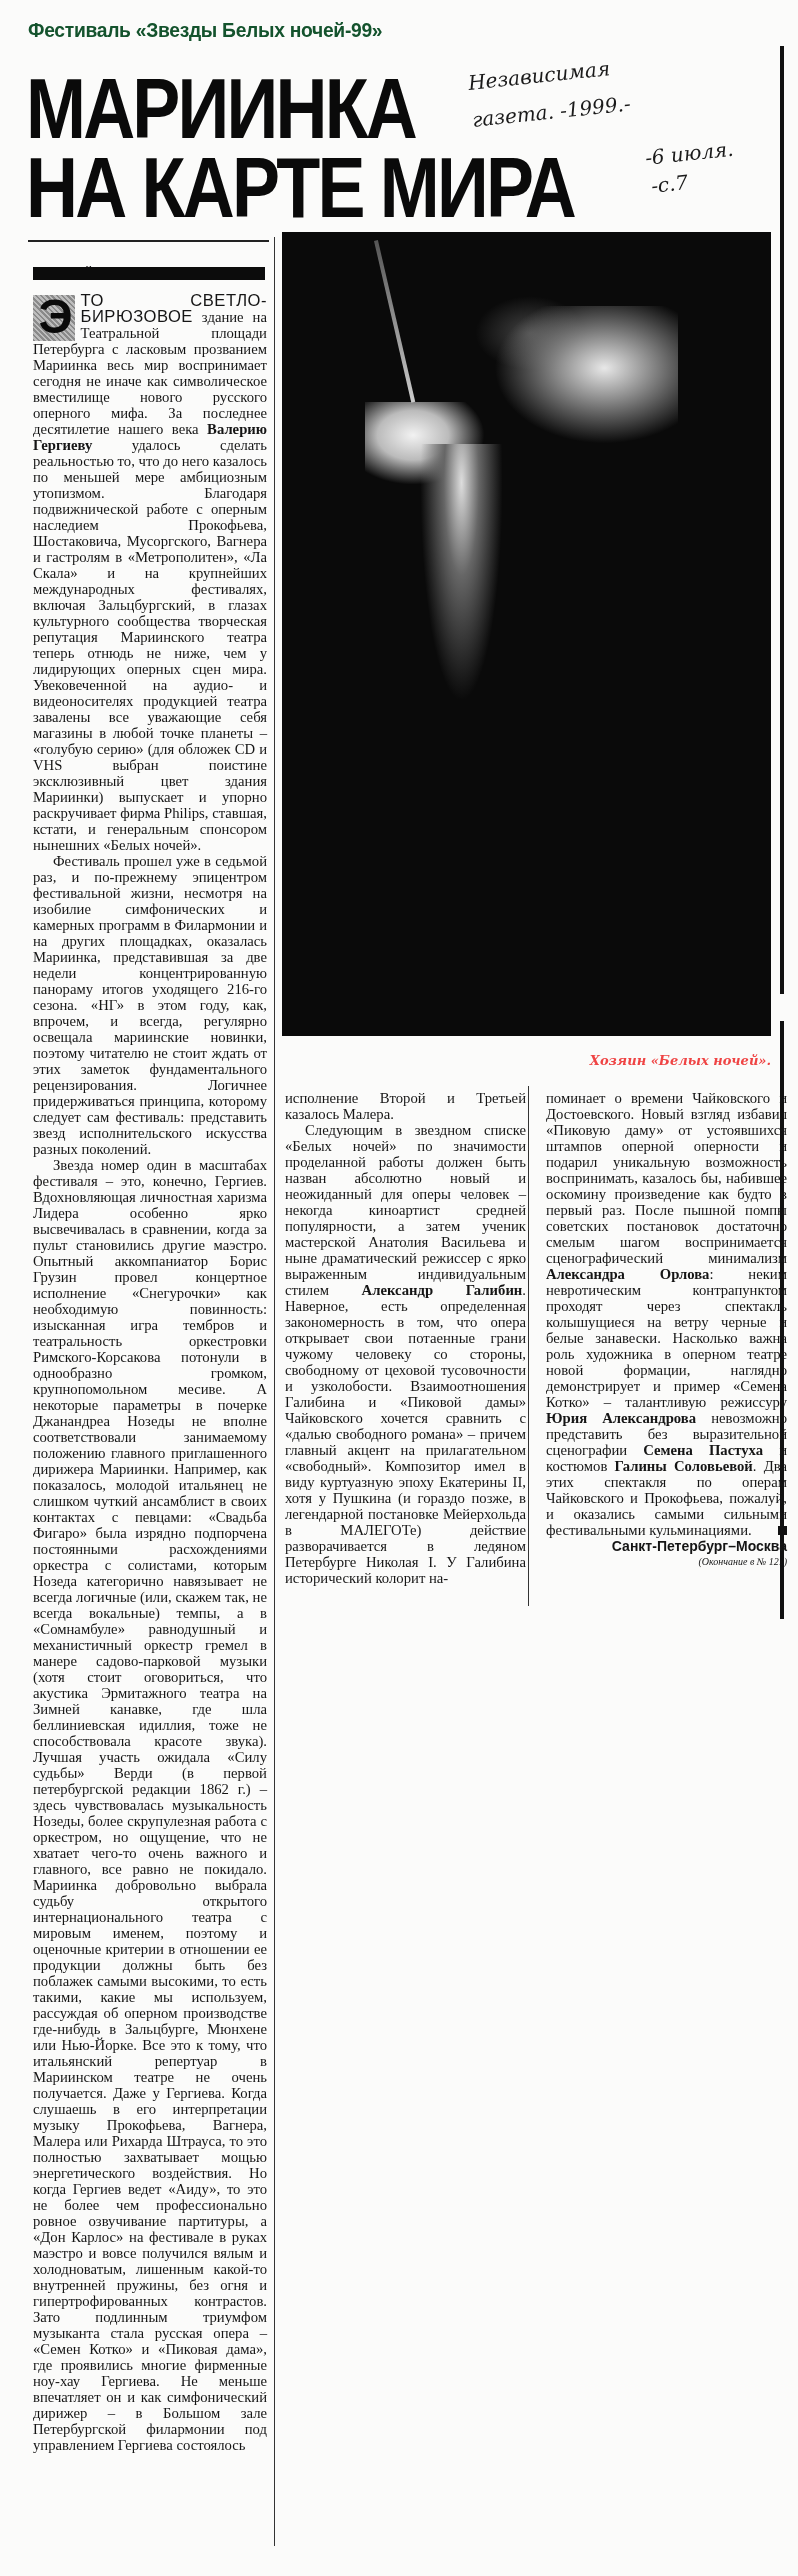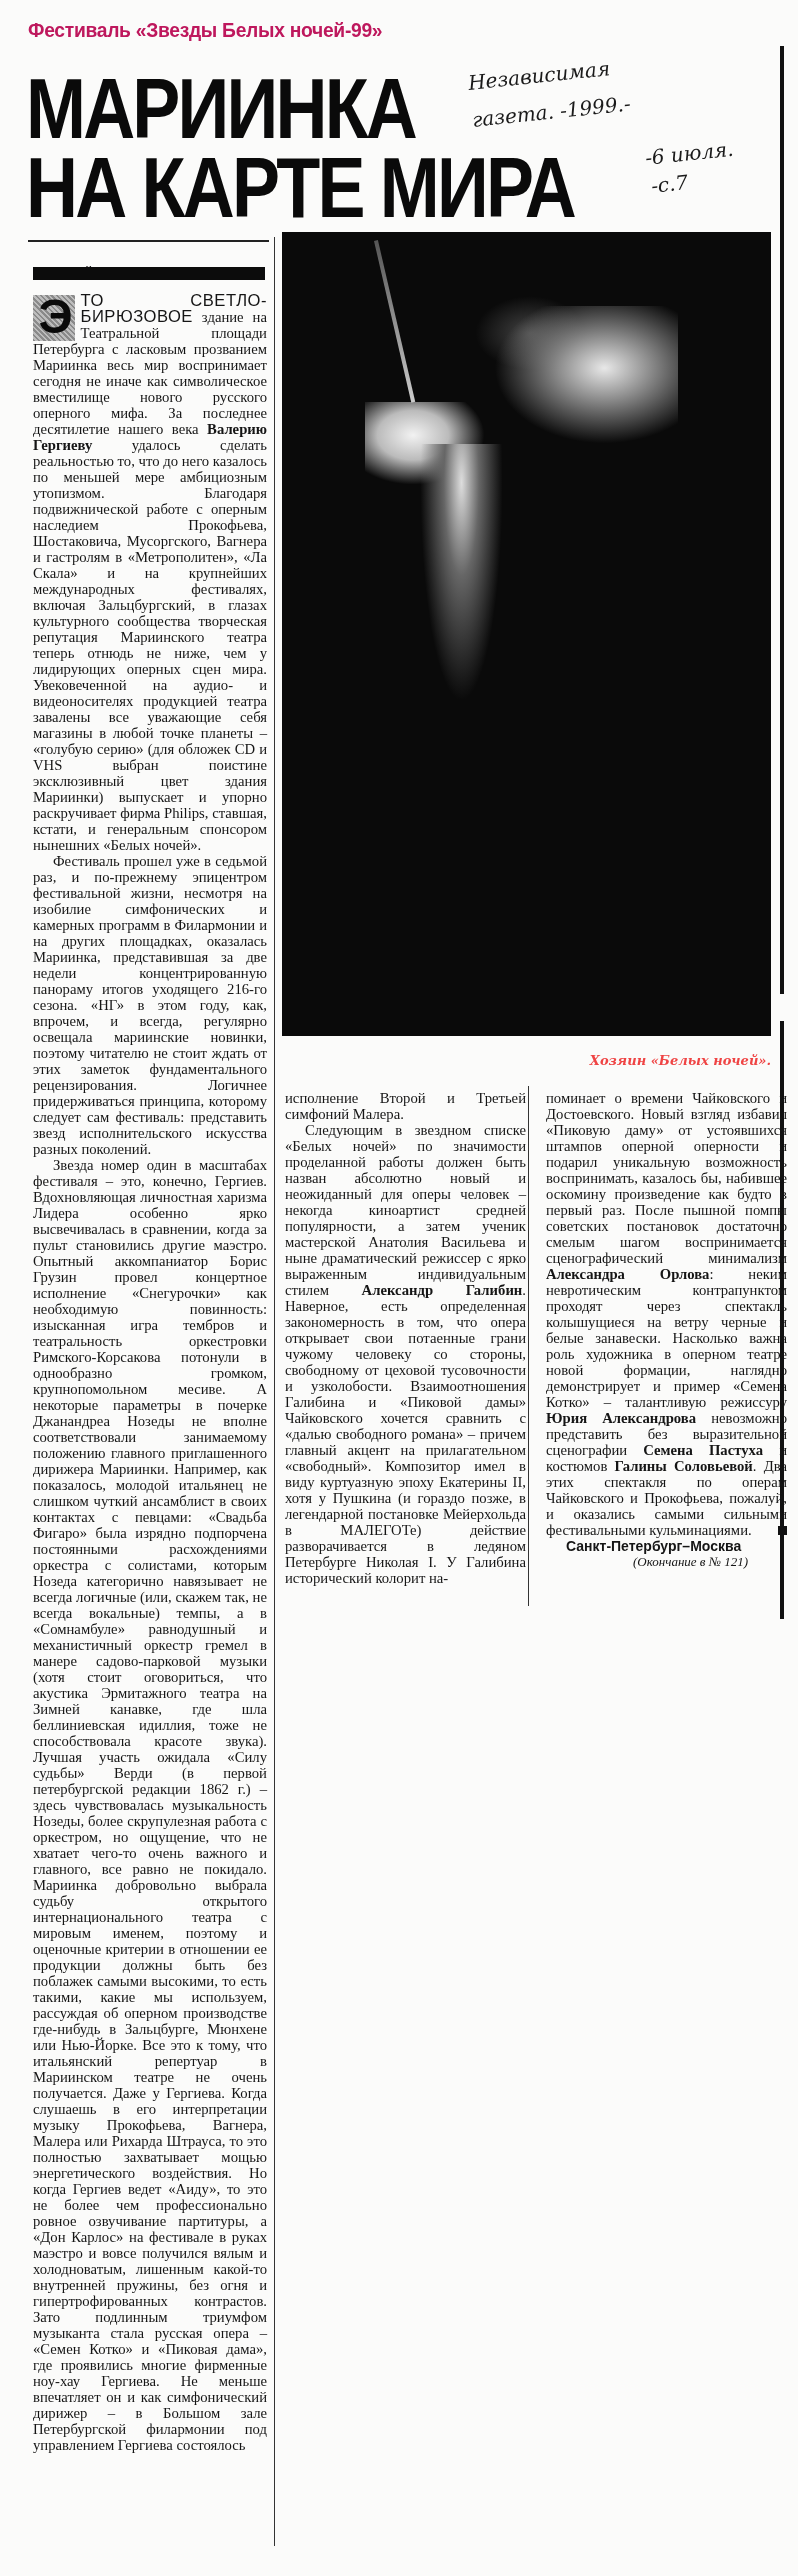--- a/index.html
+++ b/index.html
@@ -13,21 +13,21 @@
     font-family: "Liberation Serif", "DejaVu Serif", serif;
   }
   .abs { position: absolute; }
 
   .kicker {
     left: 28px; top: 20px;
     font-family: "Liberation Sans", "DejaVu Sans", sans-serif;
     font-weight: bold;
     font-size: 19.3px;
     letter-spacing: -0.3px;
-    color: #be185d;
+    color: #14532d;
   }
   .headline {
     left: 26px;
     font-family: "Liberation Sans", "DejaVu Sans", sans-serif;
     font-weight: bold;
     font-size: 72px;
     line-height: 1;
     letter-spacing: -2.8px;
     transform: scaleY(1.18);
     transform-origin: left top;
@@ -142,30 +142,31 @@
   .lead-caps {
     font-family: "Liberation Sans", "DejaVu Sans", sans-serif;
     font-size: 16.6px;
     letter-spacing: 0.5px;
     margin-top: 34px;
   }
   .end-mark {
     display: inline-block; width: 9.2px; height: 9.2px; background: #111; float: right; margin-top: 3.7px;
   }
   .signoff {
+    text-align: right;
     font-family: "Liberation Sans", "DejaVu Sans", sans-serif;
     font-weight: bold;
     font-size: 14px;
     margin-top: 3.7px;
     text-indent: 0;
   }
   .continued {
-    text-align: center;
+    text-align: right;
     font-style: italic;
-    font-size: 13px;
+    font-size: 10px;
     margin-top: 1.8px;
     text-indent: 0;
     padding-left: 28px;
   }
 </style>
 </head>
 <body>
 
 <div class="abs kicker">Фестиваль «Звезды Белых ночей-99»</div>
 <div class="abs headline l1">МАРИИНКА</div>
@@ -199,21 +200,21 @@
   <p class="first">
     <span class="dropcap">
         <span>Э</span>
       </span><span class="lead-caps">ТО СВЕТЛО-БИРЮЗОВОЕ</span><span> здание на Театральной площади Петербурга с ласковым прозванием Мариинка весь мир воспринимает сегодня не иначе как символическое вместилище нового русского оперного мифа. За последнее десятилетие нашего века </span><b>Валерию Гергиеву</b><span> удалось сделать реальностью то, что до него казалось по меньшей мере амбициозным утопизмом. Благодаря подвижнической работе с оперным наследием Прокофьева, Шостаковича, Мусоргского, Вагнера и гастролям в «Метрополитен», «Ла Скала» и на крупнейших международных фестивалях, включая Зальцбургский, в глазах культурного сообщества творческая репутация Мариинского театра теперь отнюдь не ниже, чем у лидирующих оперных сцен мира. Увековеченной на аудио- и видеоносителях продукцией театра завалены все уважающие себя магазины в любой точке планеты – «голубую серию» (для обложек CD и VHS выбран поистине эксклюзивный цвет здания Мариинки) выпускает и упорно раскручивает фирма Philips, ставшая, кстати, и генеральным спонсором нынешних «Белых ночей».</span>
   </p>
   <p>Фестиваль прошел уже в седьмой раз, и по-прежнему эпицентром фестивальной жизни, несмотря на изобилие симфонических и камерных программ в Филармонии и на других площадках, оказалась Мариинка, представившая за две недели концентрированную панораму итогов уходящего 216-го сезона. «НГ» в этом году, как, впрочем, и всегда, регулярно освещала мариинские новинки, поэтому читателю не стоит ждать от этих заметок фундаментального рецензирования. Логичнее придерживаться принципа, которому следует сам фестиваль: представить звезд исполнительского искусства разных поколений.</p>
   <p>Звезда номер один в масштабах фестиваля – это, конечно, Гергиев. Вдохновляющая личностная харизма Лидера особенно ярко высвечивалась в сравнении, когда за пульт становились другие маэстро. Опытный аккомпаниатор Борис Грузин провел концертное исполнение «Снегурочки» как необходимую повинность: изысканная игра тембров и театральность оркестровки Римского-Корсакова потонули в однообразно громком, крупнопомольном месиве. А некоторые параметры в почерке Джанандреа Нозеды не вполне соответствовали занимаемому положению главного приглашенного дирижера Мариинки. Например, как показалось, молодой итальянец не слишком чуткий ансамблист в своих контактах с певцами: «Свадьба Фигаро» была изрядно подпорчена постоянными расхождениями оркестра с солистами, которым Нозеда категорично навязывает не всегда логичные (или, скажем так, не всегда вокальные) темпы, а в «Сомнамбуле» равнодушный и механистичный оркестр гремел в манере садово-парковой музыки (хотя стоит оговориться, что акустика Эрмитажного театра на Зимней канавке, где шла беллиниевская идиллия, тоже не способствовала красоте звука). Лучшая участь ожидала «Силу судьбы» Верди (в первой петербургской редакции 1862 г.) – здесь чувствовалась музыкальность Нозеды, более скрупулезная работа с оркестром, но ощущение, что не хватает чего-то очень важного и главного, все равно не покидало. Мариинка добровольно выбрала судьбу открытого интернационального театра с мировым именем, поэтому и оценочные критерии в отношении ее продукции должны быть без поблажек самыми высокими, то есть такими, какие мы используем, рассуждая об оперном производстве где-нибудь в Зальцбурге, Мюнхене или Нью-Йорке. Все это к тому, что итальянский репертуар в Мариинском театре не очень получается. Даже у Гергиева. Когда слушаешь в его интерпретации музыку Прокофьева, Вагнера, Малера или Рихарда Штрауса, то это полностью захватывает мощью энергетического воздействия. Но когда Гергиев ведет «Аиду», то это не более чем профессионально ровное озвучивание партитуры, а «Дон Карлос» на фестивале в руках маэстро и вовсе получился вялым и холодноватым, лишенным какой-то внутренней пружины, без огня и гипертрофированных контрастов. Зато подлинным триумфом музыканта стала русская опера – «Семен Котко» и «Пиковая дама», где проявились многие фирменные ноу-хау Гергиева. Не меньше впечатляет он и как симфонический дирижер – в Большом зале Петербургской филармонии под управлением Гергиева состоялось</p>
 </div>
 
 <div class="abs col col2">
-  <p class="first">исполнение Второй и Третьей симфоний Малера.</p>
+  <p class="first">исполнение Второй и Третьей казалось Малера.</p>
   <p><span>Следующим в звездном списке «Белых ночей» по значимости проделанной работы должен быть назван абсолютно новый и неожиданный для оперы человек – некогда киноартист средней популярности, а затем ученик мастерской Анатолия Васильева и ныне драматический режиссер с ярко выраженным индивидуальным стилем </span><b>Александр Галибин</b><span>. Наверное, есть определенная закономерность в том, что опера открывает свои потаенные грани чужому человеку со стороны, свободному от цеховой тусовочности и узколобости. Взаимоотношения Галибина и «Пиковой дамы» Чайковского хочется сравнить с «далью свободного романа» – причем главный акцент на прилагательном «свободный». Композитор имел в виду куртуазную эпоху Екатерины II, хотя у Пушкина (и гораздо позже, в легендарной постановке Мейерхольда в МАЛЕГОТе) действие разворачивается в ледяном Петербурге Николая I. У Галибина исторический колорит на-</span></p>
 </div>
 
 <div class="abs col col3">
   <p class="first"><span>поминает о времени Чайковского и Достоевского. Новый взгляд избавил «Пиковую даму» от устоявшихся штампов оперной оперности и подарил уникальную возможность воспринимать, казалось бы, набившее оскомину произведение как будто в первый раз. После пышной помпы советских постановок достаточно смелым шагом воспринимается сценографический минимализм </span><b>Александра Орлова</b><span>: неким невротическим контрапунктом проходят через спектакль колышущиеся на ветру черные и белые занавески. Насколько важна роль художника в оперном театре новой формации, наглядно демонстрирует и пример «Семена Котко» – талантливую режиссуру </span><b>Юрия Александрова</b><span> невозможно представить без выразительной сценографии </span><b>Семена Пастуха</b><span> и костюмов </span><b>Галины Соловьевой</b><span>. Два этих спектакля по операм Чайковского и Прокофьева, пожалуй, и оказались самыми сильными фестивальными кульминациями.</span><span class="end-mark"></span></p>
   <p class="signoff">Санкт-Петербург–Москва</p>
   <p class="continued">(Окончание в № 121)</p>
 </div>
 
 

